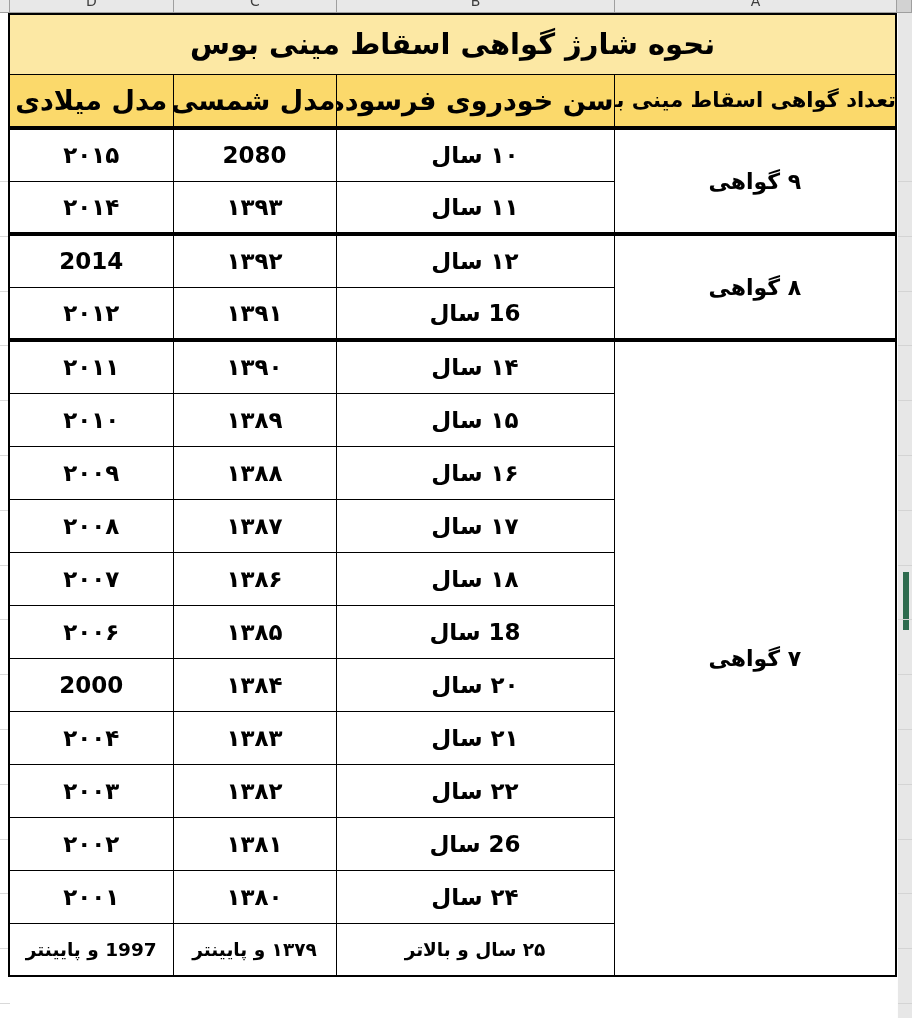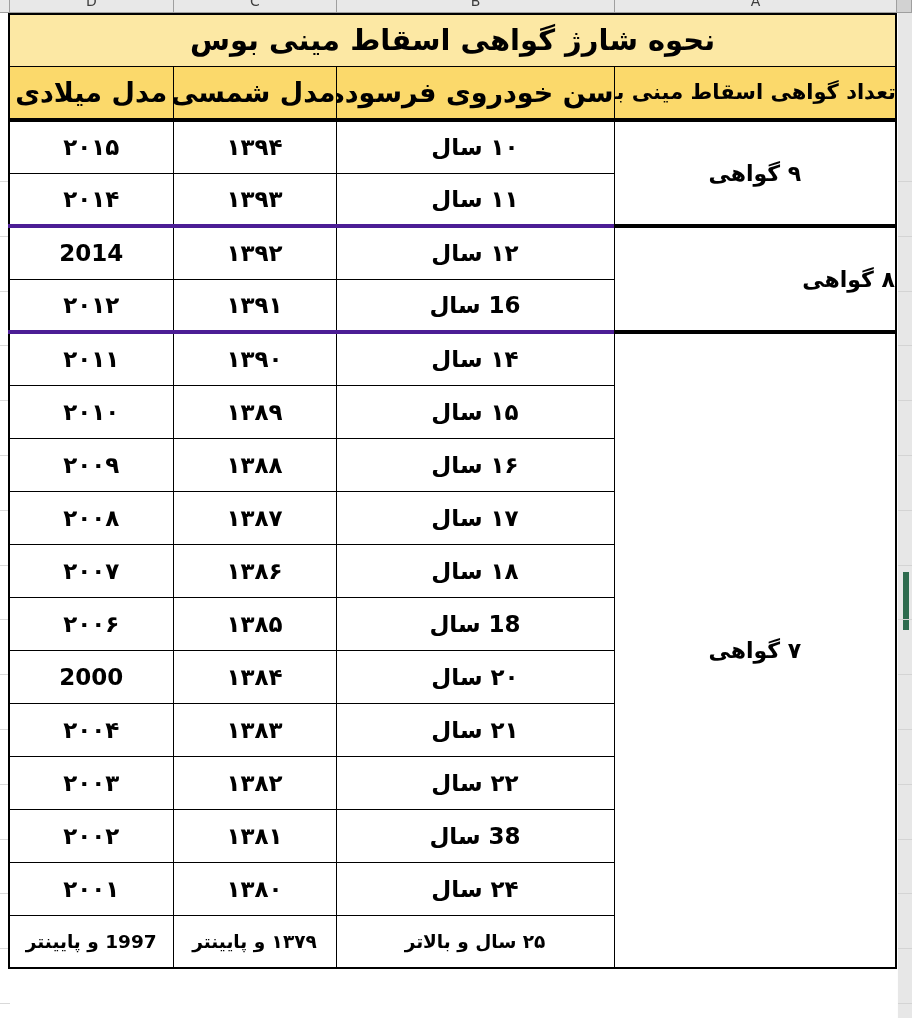--- a/index.html
+++ b/index.html
@@ -24,29 +24,29 @@
                border-left:1px solid #fdfdfd;}
   #right-strip .grid{position:absolute;left:0;width:15px;height:1px;background:#d4d4d4;}
   #green-bar{position:absolute;left:5px;width:6px;}
 
   
   #table-wrap{position:absolute;top:13px;left:10px;width:887px;direction:rtl;}
   table{border-collapse:collapse;table-layout:fixed;width:887px;direction:rtl;}
   td,th{border:1px solid #000;padding:0;text-align:center;vertical-align:middle;
         color:#000;overflow:hidden;white-space:nowrap;}
   table{border:2px solid #000;}
-  tr.title-row td{height:52px;background:var(--title-bg);font-size:29px;font-weight:bold;
+  tr.title-row td{height:60px;background:var(--title-bg);font-size:29px;font-weight:bold;
                   border-bottom:1px solid #000;}
   tr.head-row th{height:54px;background:var(--header-bg);font-size:27px;font-weight:bold;
                  border-bottom:4px solid #000;}
   tr.head-row th.small{font-size:21px;}
   tbody td{height:53px;font-size:23px;font-weight:bold;background:#fff;}
   tbody td.cert{font-size:22px;}
   tbody td.tight{font-size:18.5px;}
-  tr.group-end td{border-bottom:4px solid #4c1d95;}
+  tr.group-end td{border-bottom:4px solid #000000;}
 </style>
 </head>
 <body>
 
 <div id="screen">
 
   <div id="letters">
     <div class="lc w-sliver"></div>
     <div class="lc w-d">
       <span>D</span>
@@ -118,30 +118,30 @@
           <th class="small">تعداد گواهی اسقاط مینی بوس</th>
           <th>سن خودروی فرسوده</th>
           <th>مدل شمسی</th>
           <th>مدل میلادی</th>
         </tr>
       </thead>
       <tbody>
           <tr>
             <td rowspan="2" class="cert" style="border-bottom-width: 4px;">۹ گواهی</td>
             <td>۱۰ سال</td>
-            <td>۱۳۹۴</td>
+            <td>2080</td>
             <td>۲۰۱۵</td>
           </tr>
           <tr class="group-end">
             <td>۱۱ سال</td>
             <td>۱۳۹۳</td>
             <td>۲۰۱۴</td>
           </tr>
           <tr>
-            <td rowspan="2" class="cert" style="border-bottom-width: 4px; text-align: right;">۸ گواهی</td>
+            <td rowspan="2" class="cert" style="border-bottom-width: 4px;">۸ گواهی</td>
             <td>۱۲ سال</td>
             <td>۱۳۹۲</td>
             <td>2014</td>
           </tr>
           <tr class="group-end">
             <td>16 سال</td>
             <td>۱۳۹۱</td>
             <td>۲۰۱۲</td>
           </tr>
           <tr>
@@ -184,21 +184,21 @@
             <td>۲۱ سال</td>
             <td>۱۳۸۳</td>
             <td>۲۰۰۴</td>
           </tr>
           <tr>
             <td>۲۲ سال</td>
             <td>۱۳۸۲</td>
             <td>۲۰۰۳</td>
           </tr>
           <tr>
-            <td>38 سال</td>
+            <td>26 سال</td>
             <td>۱۳۸۱</td>
             <td>۲۰۰۲</td>
           </tr>
           <tr>
             <td>۲۴ سال</td>
             <td>۱۳۸۰</td>
             <td>۲۰۰۱</td>
           </tr>
           <tr>
             <td class="tight">۲۵ سال و بالاتر</td>

